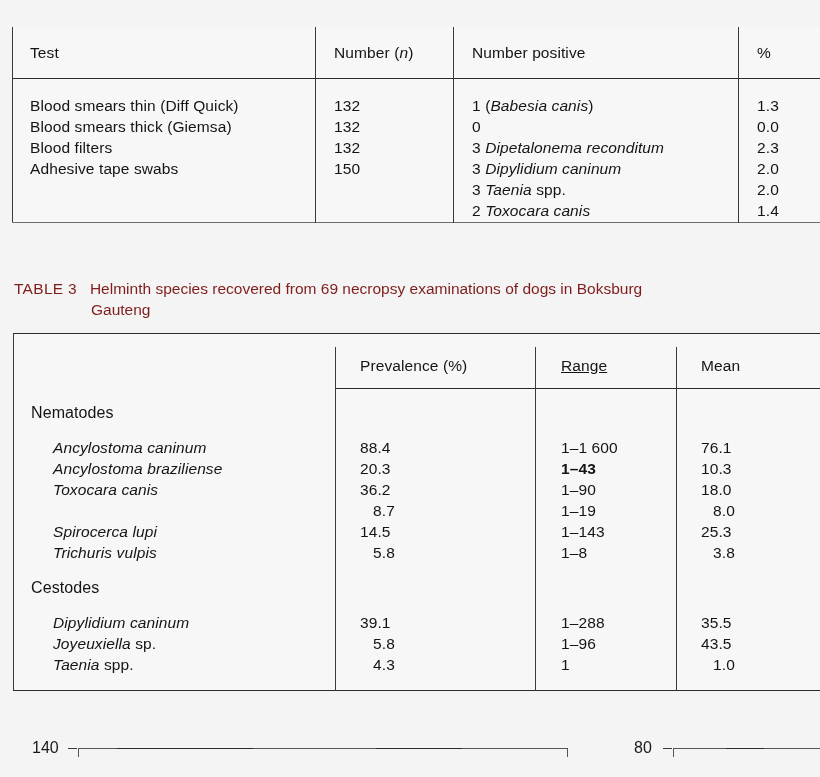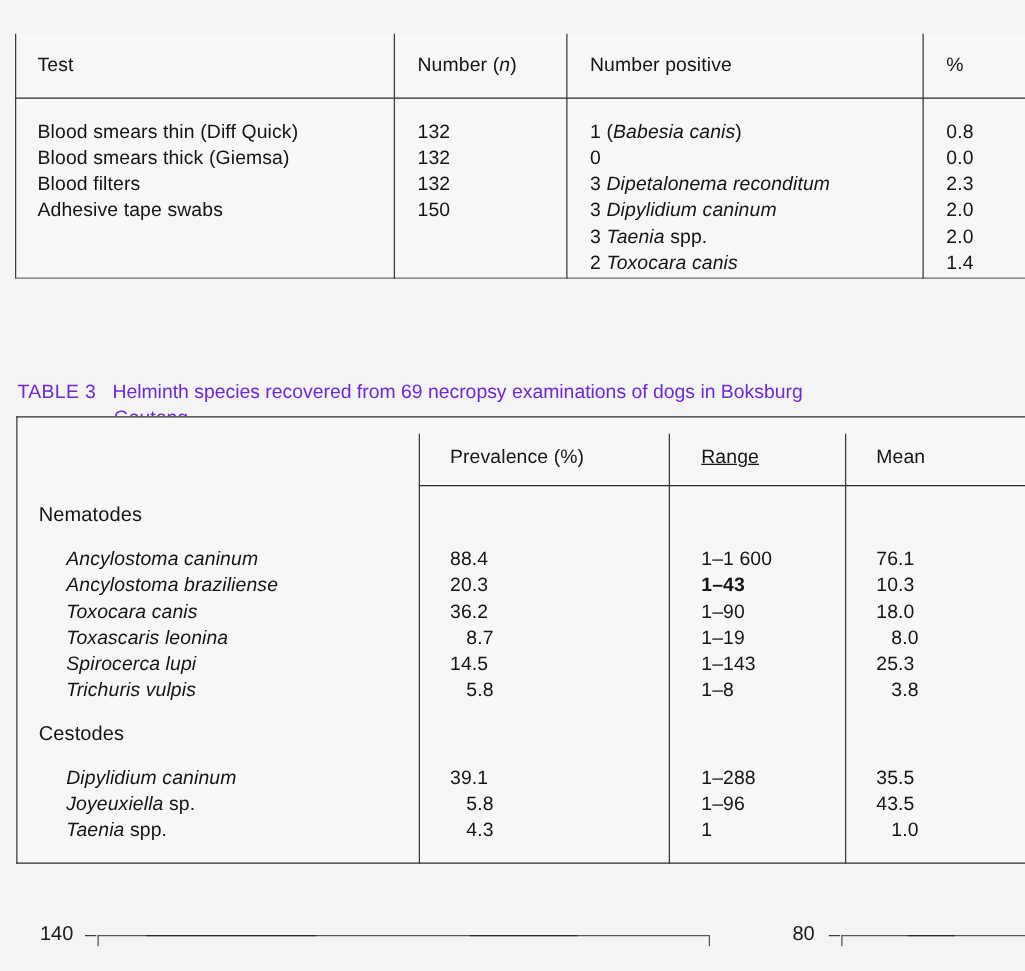--- a/index.html
+++ b/index.html
@@ -66,22 +66,21 @@
   #table1 .col-pct    { left: 745px; }
 
   
   .caption {
     position: absolute;
     left: 14px;
     top: 278px;
     width: 800px;
     font-size: 15.5px;
     line-height: 21px;
-    color: #6d28d9;
-    margin-top: 25px;
+    color: #7f1d1d;
   }
   .caption .cap-indent {
     display: block;
     padding-left: 77px;
   }
   .caption .cap-label { letter-spacing: 0.3px; }
 
   
   #table2 {
     left: 13px;
@@ -157,21 +156,21 @@
     <div class="cell col-pos" style="top:89px;"><span>0</span></div>
 
     <div class="cell col-pos" style="top:110px;"><span>3</span><span>&nbsp;</span><span class="it">Dipetalonema reconditum</span></div>
 
     <div class="cell col-pos" style="top:131px;"><span>3</span><span>&nbsp;</span><span class="it">Dipylidium caninum</span></div>
 
     <div class="cell col-pos" style="top:152px;"><span>3</span><span>&nbsp;</span><span class="it">Taenia</span><span> spp.</span></div>
 
     <div class="cell col-pos" style="top:173px;"><span>2</span><span>&nbsp;</span><span class="it">Toxocara canis</span></div>
 
-    <div class="cell num col-pct" style="top:68px;">0.8</div>
+    <div class="cell num col-pct" style="top:68px;">1.3</div>
     <div class="cell num col-pct" style="top:89px;">0.0</div>
     <div class="cell num col-pct" style="top:110px;">2.3</div>
     <div class="cell num col-pct" style="top:131px;">2.0</div>
     <div class="cell num col-pct" style="top:152px;">2.0</div>
     <div class="cell num col-pct" style="top:173px;">1.4</div>
   </div>
 
   <div class="caption">
     <span class="cap-label">TABLE 3</span>
     <span>&nbsp;&nbsp;</span><span>Helminth species recovered from 69 necropsy examinations of dogs in Boksburg</span>
@@ -191,21 +190,20 @@
 
     <div class="cell hdr col-prev" style="top:22px;">Prevalence (%)</div>
     <div class="cell hdr col-range" style="top:22px;text-decoration:underline;">Range</div>
     <div class="cell hdr col-mean" style="top:22px;">Mean</div>
 
     <div class="cell group-head col-species" style="top:69px;">Nematodes</div>
 
     <div class="cell col-species species it" style="top:104px;">Ancylostoma caninum</div>
     <div class="cell col-species species it" style="top:125px;">Ancylostoma braziliense</div>
     <div class="cell col-species species it" style="top:146px;">Toxocara canis</div>
-    <div class="cell col-species species it" style="top:167px;">Toxascaris leonina</div>
     <div class="cell col-species species it" style="top:188px;">Spirocerca lupi</div>
     <div class="cell col-species species it" style="top:209px;">Trichuris vulpis</div>
 
     <div class="cell num col-prev" style="top:104px;">88.4</div>
     <div class="cell num col-prev" style="top:125px;">20.3</div>
     <div class="cell num col-prev" style="top:146px;">36.2</div>
     <div class="cell num col-prev" style="top:167px; left:360px;">8.7</div>
     <div class="cell num col-prev" style="top:188px;">14.5</div>
     <div class="cell num col-prev" style="top:209px; left:360px;">5.8</div>
 

